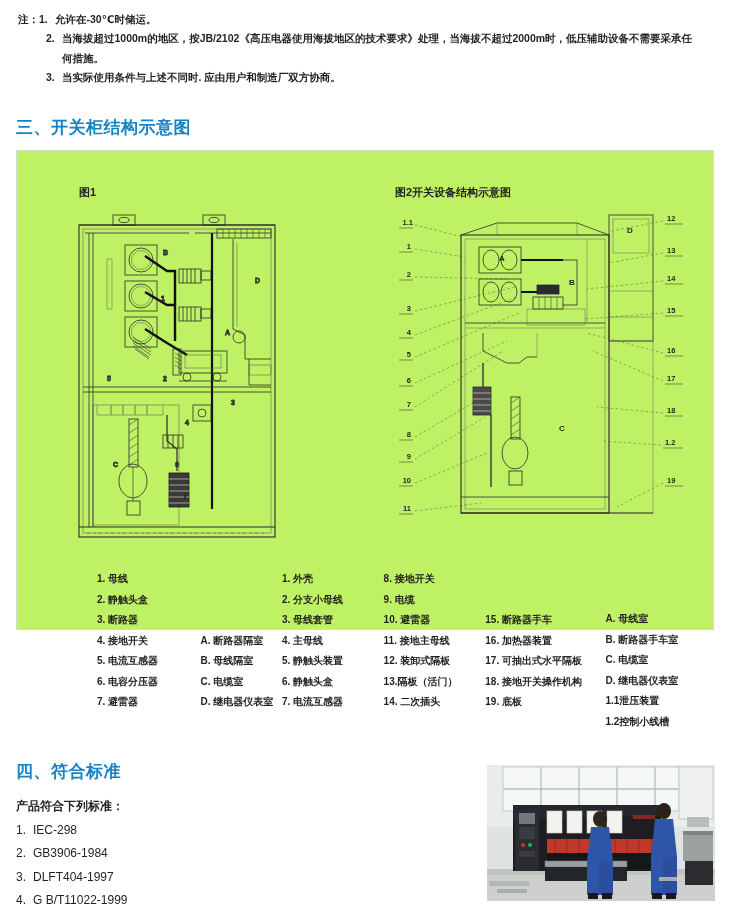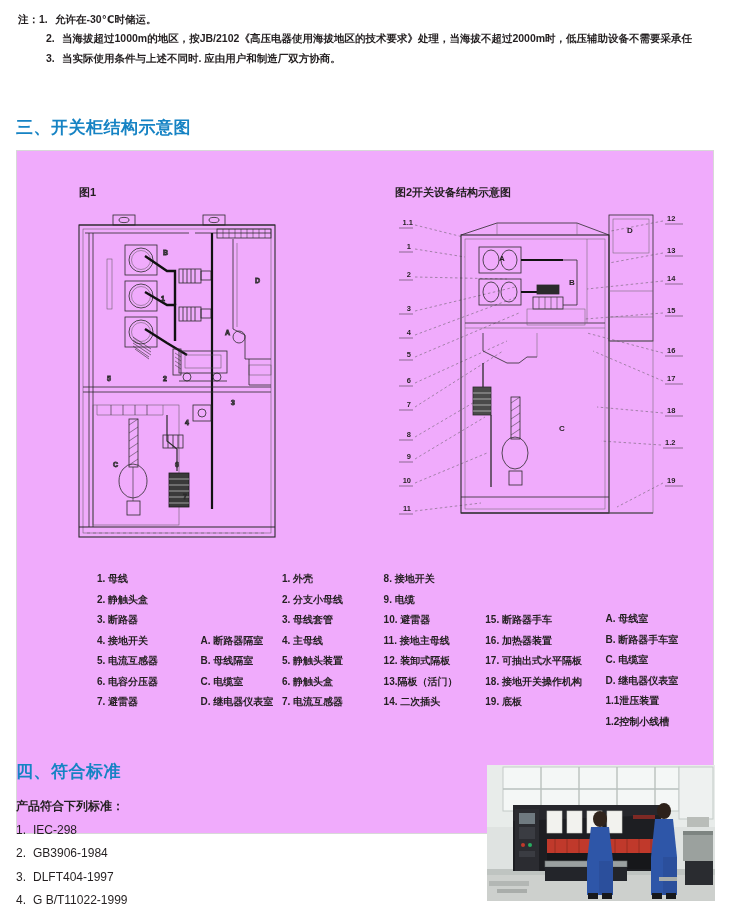--- a/index.html
+++ b/index.html
@@ -37,23 +37,23 @@
     color: #1683c4;
     letter-spacing: 0.5px;
   }
   #sec3 { left: 16px; top: 116px; }
   #sec4 { left: 16px; top: 760px; }
 
   
   .panel {
     position: absolute;
     left: 16px; top: 150px;
-    width: 698px; height: 684px;
+    width: 698px; height: 480px;
     border: 1px solid #d8d8d8;
-    background: #f0abfc;
+    background: #bef264;
   }
 
   .fig-title {
     position: absolute;
     font-size: 11px;
     font-weight: bold;
     color: #231f20;
   }
   #fig1-title { left: 62px; top: 34px; }
   #fig2-title { left: 378px; top: 34px; }
@@ -111,20 +111,24 @@
 
 <div class="notes">
   <div class="note-row">
     <span class="note-prefix">注：</span>
     <span class="note-num">1.</span>
     <span class="note-text">允许在-30℃时储运。</span>
   </div>
   <div class="note-row note-indent">
     <span class="note-num">2.</span>
     <span class="note-text">当海拔超过1000m的地区，按JB/2102《高压电器使用海拔地区的技术要求》处理，当海拔不超过2000m时，低压辅助设备不需要采承任</span>
+  </div>
+  <div class="note-row note-indent">
+    <span class="note-num"></span>
+    <span class="note-text">何措施。</span>
   </div>
   <div class="note-row note-indent">
     <span class="note-num">3.</span>
     <span class="note-text">当实际使用条件与上述不同时. 应由用户和制造厂双方协商。</span>
   </div>
 </div>
 
 <div class="sec-heading" id="sec3">三、开关柜结构示意图</div>
 
 <div class="panel">

